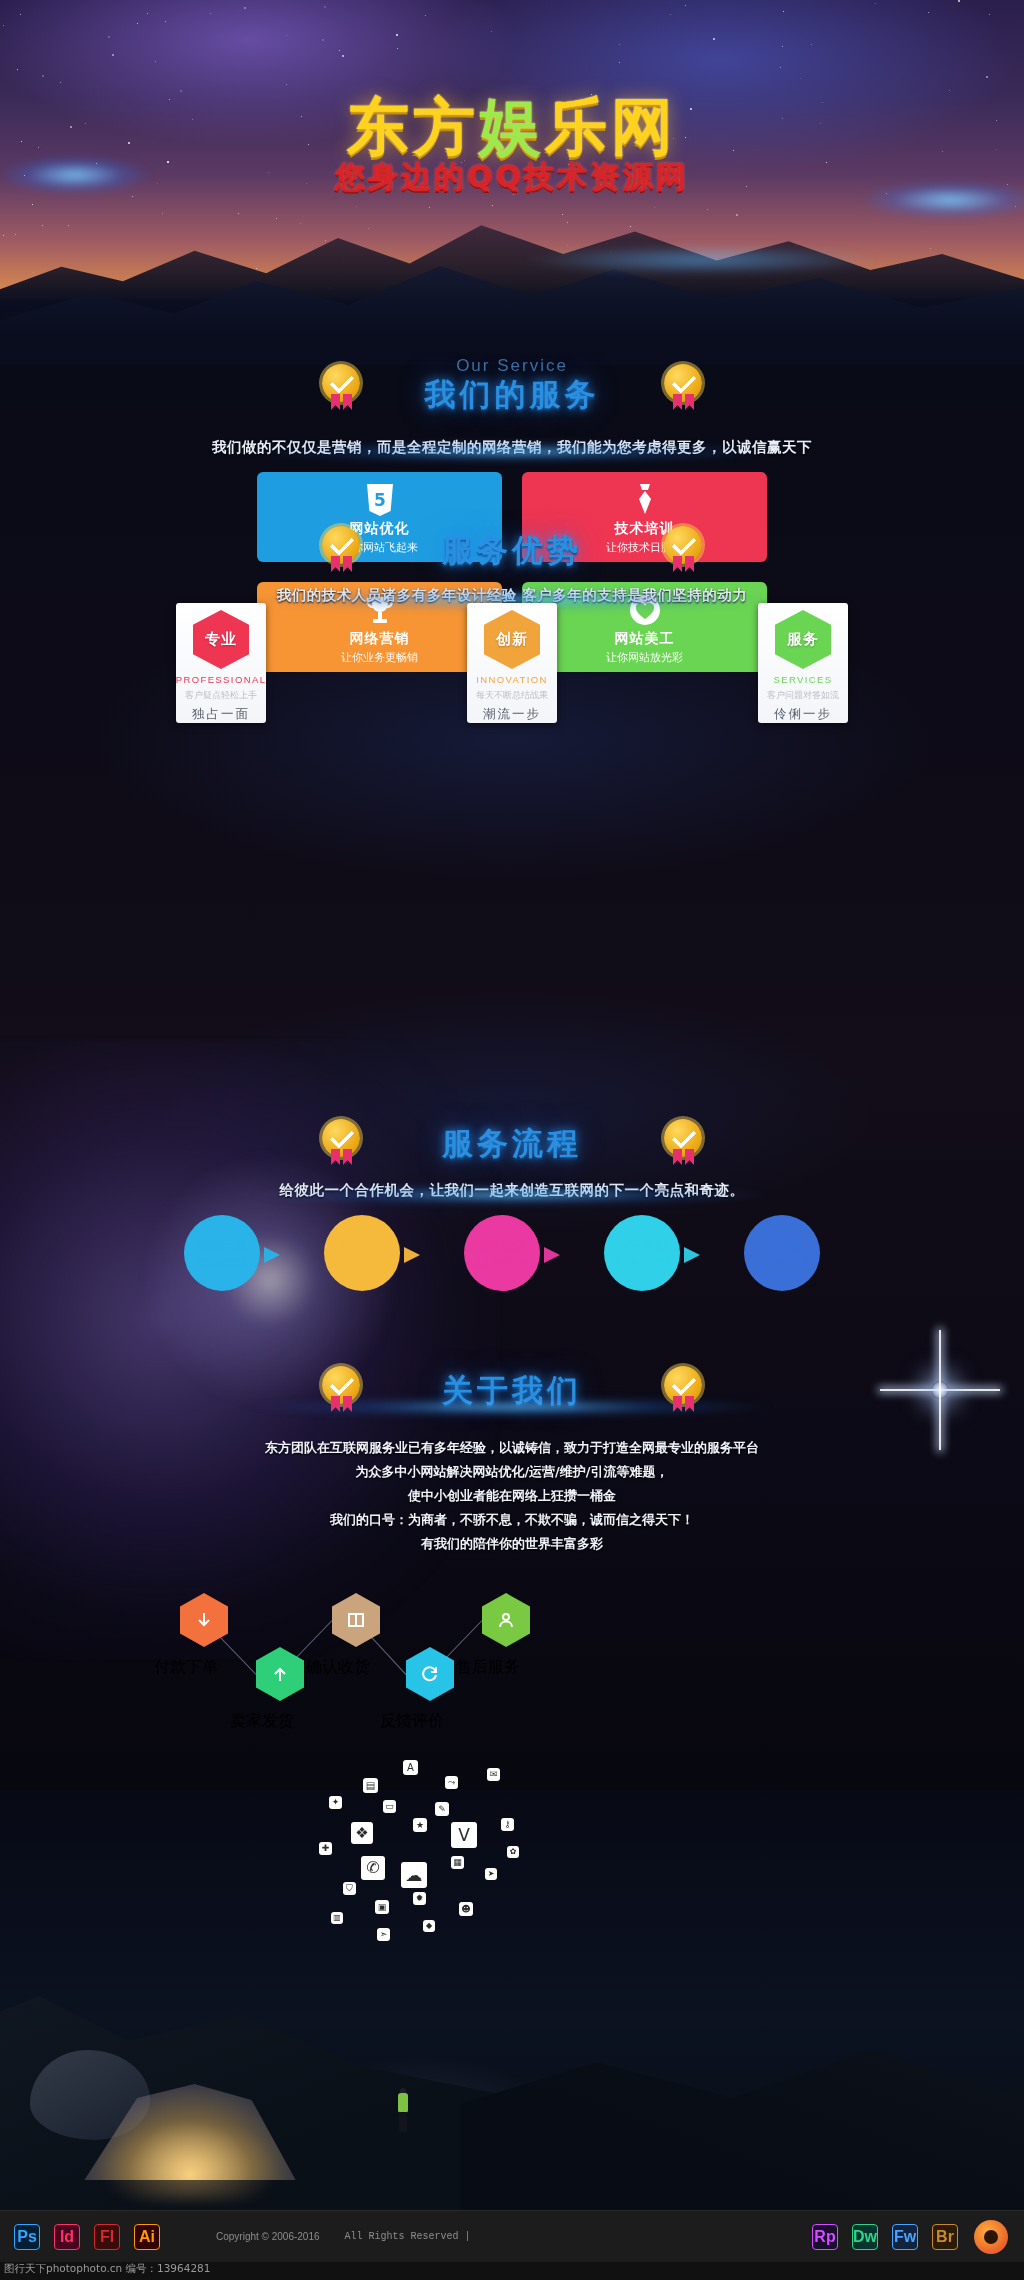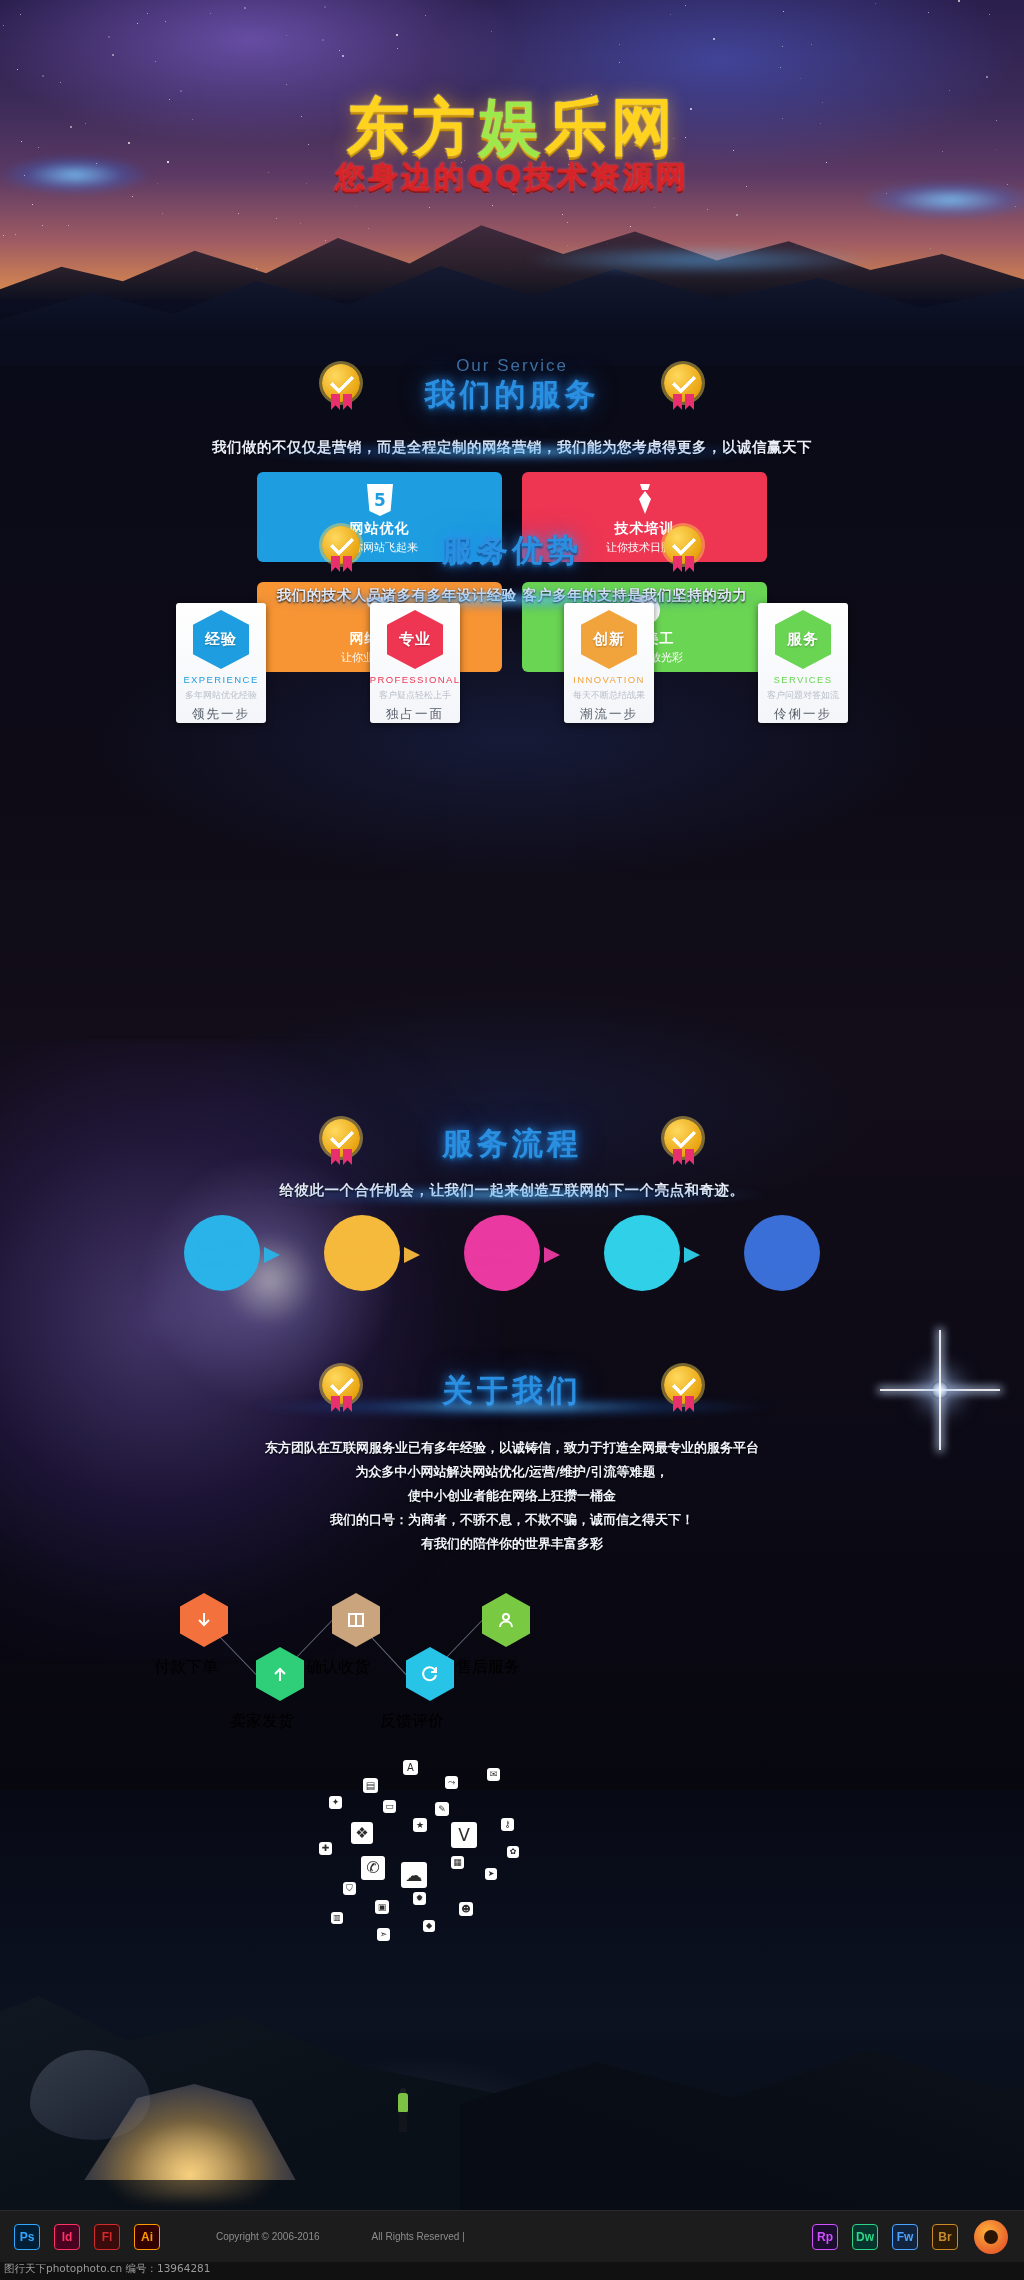--- a/index.html
+++ b/index.html
@@ -259,24 +259,24 @@
 
   
   .footer {
     position:absolute; left:0; top:2210px; width:1024px; height:52px;
     background:#1c1c1c; border-top:1px solid #2a2a2a;
     display:flex; align-items:center;
   }
   .fapp {
     width:26px; height:26px; border-radius:4px; margin-left:14px;
     display:flex; align-items:center; justify-content:center;
-    font-size:12px; font-weight:bold; font-family:"Liberation Sans", sans-serif;
+    font-size:16px; font-weight:bold; font-family:"Liberation Sans", sans-serif;
   }
   .fcopy { color:#8d8d8d; font-size:10px; margin-left:56px; font-family:"Liberation Sans", sans-serif; }
-  .frights { color:#8d8d8d; font-size:10px; margin-left:52px; font-family:Liberation Sans, sans-serif; }
+  .frights { color:#8d8d8d; font-size:10px; margin-left:25px; font-family:Liberation Mono, monospace; }
   .fspacer { flex:1; }
   .watermark {
     position:absolute; left:4px; top:2262px; color:#9a9a9a; font-size:10.5px;
     font-family:"DejaVu Sans", sans-serif;
   }
   .wm-bar { position:absolute; left:0; top:2262px; width:1024px; height:18px; background:#111; }
 </style>
 </head>
 <body>
 
@@ -1469,26 +1469,20 @@
   <div class="medal r" style="top:-4px">
       <div class="disc"></div>
       <div class="rb1"></div>
       <div class="rb2"></div>
     </div>
   <div class="sec-desc" style="margin-top:14px">我们的技术人员诸多有多年设计经验  客户多年的支持是我们坚持的动力</div>
 </div>
 
 <div class="adv-row" id="adv-row">
     <div class="adv-card">
-      <div class="hexa" style="background:#1e9ee0">经验</div>
-      <div class="adv-eng" style="color:#1e9ee0">EXPERIENCE</div>
-      <div class="adv-sub">多年网站优化经验</div>
-      <div class="adv-main">领先一步</div>
-    </div>
-    <div class="adv-card">
       <div class="hexa" style="background:#ee3552">专业</div>
       <div class="adv-eng" style="color:#ee3552">PROFESSIONAL</div>
       <div class="adv-sub">客户疑点轻松上手</div>
       <div class="adv-main">独占一面</div>
     </div>
     <div class="adv-card">
       <div class="hexa" style="background:#f2a43c">创新</div>
       <div class="adv-eng" style="color:#f2a43c">INNOVATION</div>
       <div class="adv-sub">每天不断总结战果</div>
       <div class="adv-main">潮流一步</div>

